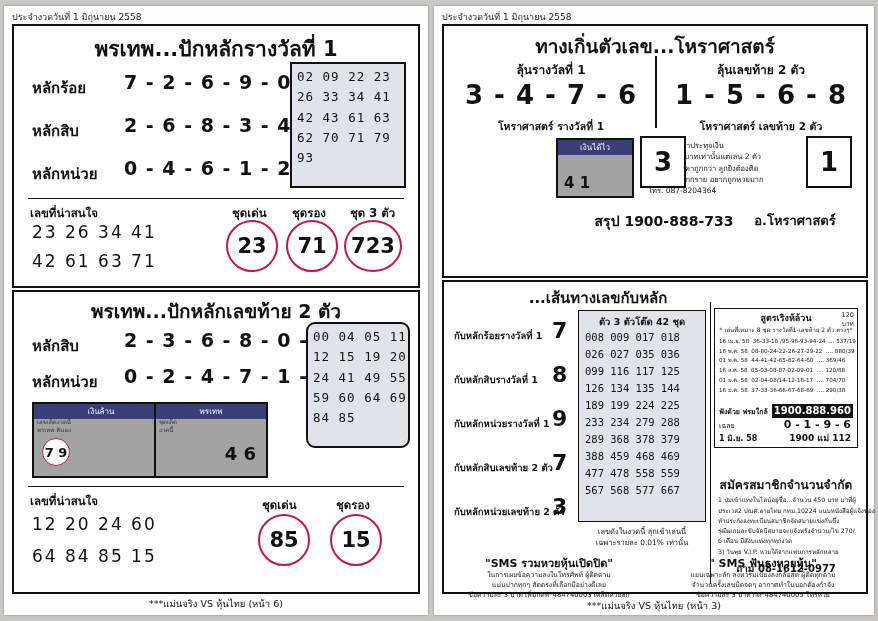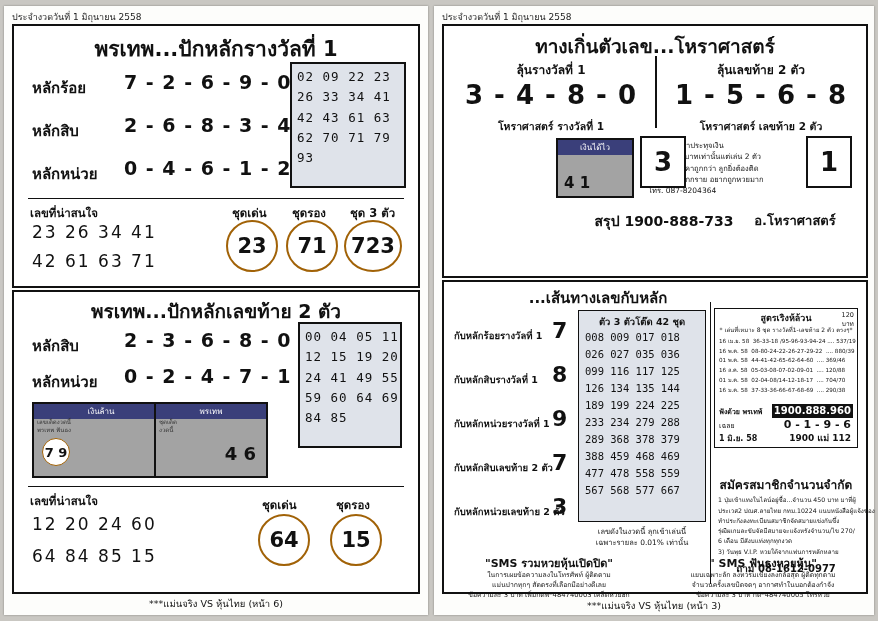--- a/index.html
+++ b/index.html
@@ -57,21 +57,21 @@
     font-family:"DejaVu Sans Mono","Liberation Mono",monospace;
     letter-spacing:1px;
   }
 
   .hr{position:absolute;border-top:1.5px solid #111;}
 
   .smalllabel{position:absolute;font-size:11.5px;color:#111;font-weight:bold;}
   .interest{position:absolute;font-size:17px;color:#111;letter-spacing:2px;}
 
   .circle{
-    position:absolute;border:2px solid #a16207;border-radius:50%;
+    position:absolute;border:2px solid #be185d;border-radius:50%;
     background:#fff;display:flex;align-items:center;justify-content:center;
     font-weight:bold;color:#111;
   }
 
   .boximg{
     position:absolute;border:2px solid #111;background:#a3a3a3;
     overflow:hidden;
   }
   .boximg .cap{
     position:absolute;left:0;top:0;width:100%;
@@ -174,21 +174,21 @@
 
     <div class="frame l-frame2">
       <div class="title l-title2">พรเทพ...ปักหลักเลขท้าย 2 ตัว</div>
 
       <div class="rowlabel" style="left:18px;top:42px;">หลักสิบ</div>
       <div class="rowdigits" style="left:110px;top:37px;">2 - 3 - 6 - 8 - 0 - 1</div>
 
       <div class="rowlabel" style="left:18px;top:78px;">หลักหน่วย</div>
       <div class="rowdigits" style="left:110px;top:73px;">0 - 2 - 4 - 7 - 1 - 5</div>
 
-      <div class="numgrid" style="left:284px;top:30px;width:104px;height:126px;white-space:pre;">00 04 05 11
+      <div class="numgrid" style="left:292px;top:30px;width:104px;height:126px;white-space:pre;border-radius:9px;">00 04 05 11
 12 15 19 20
 24 41 49 55
 59 60 64 69
 84 85</div>
 
       <div class="boximg" style="left:18px;top:110px;width:110px;height:72px;padding-left:24px;">
         <div class="cap">เงินล้าน</div>
         <div class="tiny" style="white-space:pre;">เลขเด็ดงวดนี้
 พรเทพ ฟันธง</div>
         <div class="circle" style="left:8px;top:34px;width:26px;height:26px;font-size:13px;border-width:1.5px;">7 9</div>
@@ -202,39 +202,39 @@
 
       <div class="hr" style="left:14px;top:194px;width:376px;"></div>
 
       <div class="smalllabel" style="left:16px;top:200px;">เลขที่น่าสนใจ</div>
       <div class="interest" style="left:18px;top:222px;">12  20  24  60</div>
       <div class="interest" style="left:18px;top:254px;">64  84  85  15</div>
 
       <div class="smalllabel" style="left:248px;top:204px;">ชุดเด่น</div>
       <div class="smalllabel" style="left:322px;top:204px;">ชุดรอง</div>
 
-      <div class="circle" style="left:244px;top:222px;width:48px;height:48px;font-size:21px;">64</div>
+      <div class="circle" style="left:244px;top:222px;width:48px;height:48px;font-size:21px;">85</div>
       <div class="circle" style="left:316px;top:222px;width:48px;height:48px;font-size:21px;">15</div>
     </div>
 
     <div class="footnote" style="left:0;top:590px;">***แม่นจริง VS หุ้นไทย (หน้า 6)</div>
   </div>
 
   <div class="sheet right">
     <div class="topdate r">ประจำงวดวันที่ 1 มิถุนายน 2558</div>
 
     <div class="frame r-frame1">
       <div class="r-title">ทางเกิ่นตัวเลข...โหราศาสตร์</div>
 
       <div class="capc" style="left:12px;top:34px;width:190px;">ลุ้นรางวัลที่ 1</div>
       <div class="capc" style="left:222px;top:34px;width:190px;">ลุ้นเลขท้าย 2 ตัว</div>
 
       <div class="vline" style="left:211px;top:30px;height:72px;"></div>
 
-      <div class="bigdigits" style="left:12px;top:54px;width:190px;">3 - 4 - 8 - 0</div>
+      <div class="bigdigits" style="left:12px;top:54px;width:190px;">3 - 4 - 7 - 6</div>
       <div class="bigdigits" style="left:222px;top:54px;width:190px;">1 - 5 - 6 - 8</div>
 
       <div class="subcap" style="left:12px;top:92px;width:190px;">โหราศาสตร์ รางวัลที่ 1</div>
       <div class="subcap" style="left:222px;top:92px;width:190px;">โหราศาสตร์ เลขท้าย 2 ตัว</div>
 
       <div class="adtext" style="left:204px;top:114px;width:170px;white-space:pre;">สูตรเขียนเด้าประทุจเงิน
 ราคา 120 บาทเท่านั้นแต่เล่น 2 ตัว
 มา 1 ชุดราคาถูกกว่า ลูกยิ่งต้องติด
 ทุกจอง อยากกราย อยากถูกหวยมาก
 โทร. 087-8204364</div>
@@ -289,21 +289,21 @@
         <div class="hdr">สูตรเริงห้ล้วน</div>
         <div style="position:absolute;right:3px;top:2px;font-size:6.5px;text-align:center;white-space:pre;">120
 บาท</div>
         <div style="font-size:6px;text-align:center;">* เล่นที่เหมาะ 8 ชุด รางวัลที่1-เลขท้าย 2 ตัว ตรงๆ*</div>
         <div style="white-space:pre;font-size:5.6px;line-height:1.75;margin-top:2px;">16 เม.ย. 58  36-33-18 /95-96-93-94-24 .... 537/19
 16 พ.ค. 58  08-80-24-22-26-27-29-22  .... 880/39
 01 พ.ค. 58  44-41-42-65-62-64-60  .... 369/46
 16 ล.ค. 58  05-03-08-07-02-09-01  .... 120/88
 01 ม.ค. 58  02-04-08/14-12-18-17  .... 704/70
 16 ม.ค. 58  37-33-36-66-67-68-69  .... 290/38</div>
-        <div style="position:absolute;left:4px;bottom:30px;font-size:7px;font-weight:bold;">ฟังด้วย พรเทพ้</div>
+        <div style="position:absolute;left:4px;bottom:30px;font-size:7px;font-weight:bold;">ฟังด้วย ฟรมใกล้</div>
         <div class="hl" style="position:absolute;right:4px;bottom:29px;font-size:10px;">1900.888.960</div>
         <div style="position:absolute;left:4px;bottom:16px;font-size:7px;">เฉลย</div>
         <div style="position:absolute;right:6px;bottom:14px;font-size:11px;font-weight:bold;">0 - 1 - 9 - 6</div>
         <div style="position:absolute;left:4px;bottom:2px;font-size:8px;font-weight:bold;">1 มิ.ย. 58</div>
         <div style="position:absolute;right:6px;bottom:2px;font-size:9px;font-weight:bold;">1900 แม่ 112</div>
       </div>
 
       <div class="infobox" style="left:270px;top:192px;width:144px;height:106px;border:none;">
         <div class="hdr" style="font-size:12px;">สมัครสมาชิกจำนวนจำกัด</div>
         <div style="white-space:pre;font-size:6.2px;line-height:1.65;">1 ปุ่มเข้าแทงในไลน์อยู่ซื้อ...จำนวน 450 บาท มาที่ผู้

